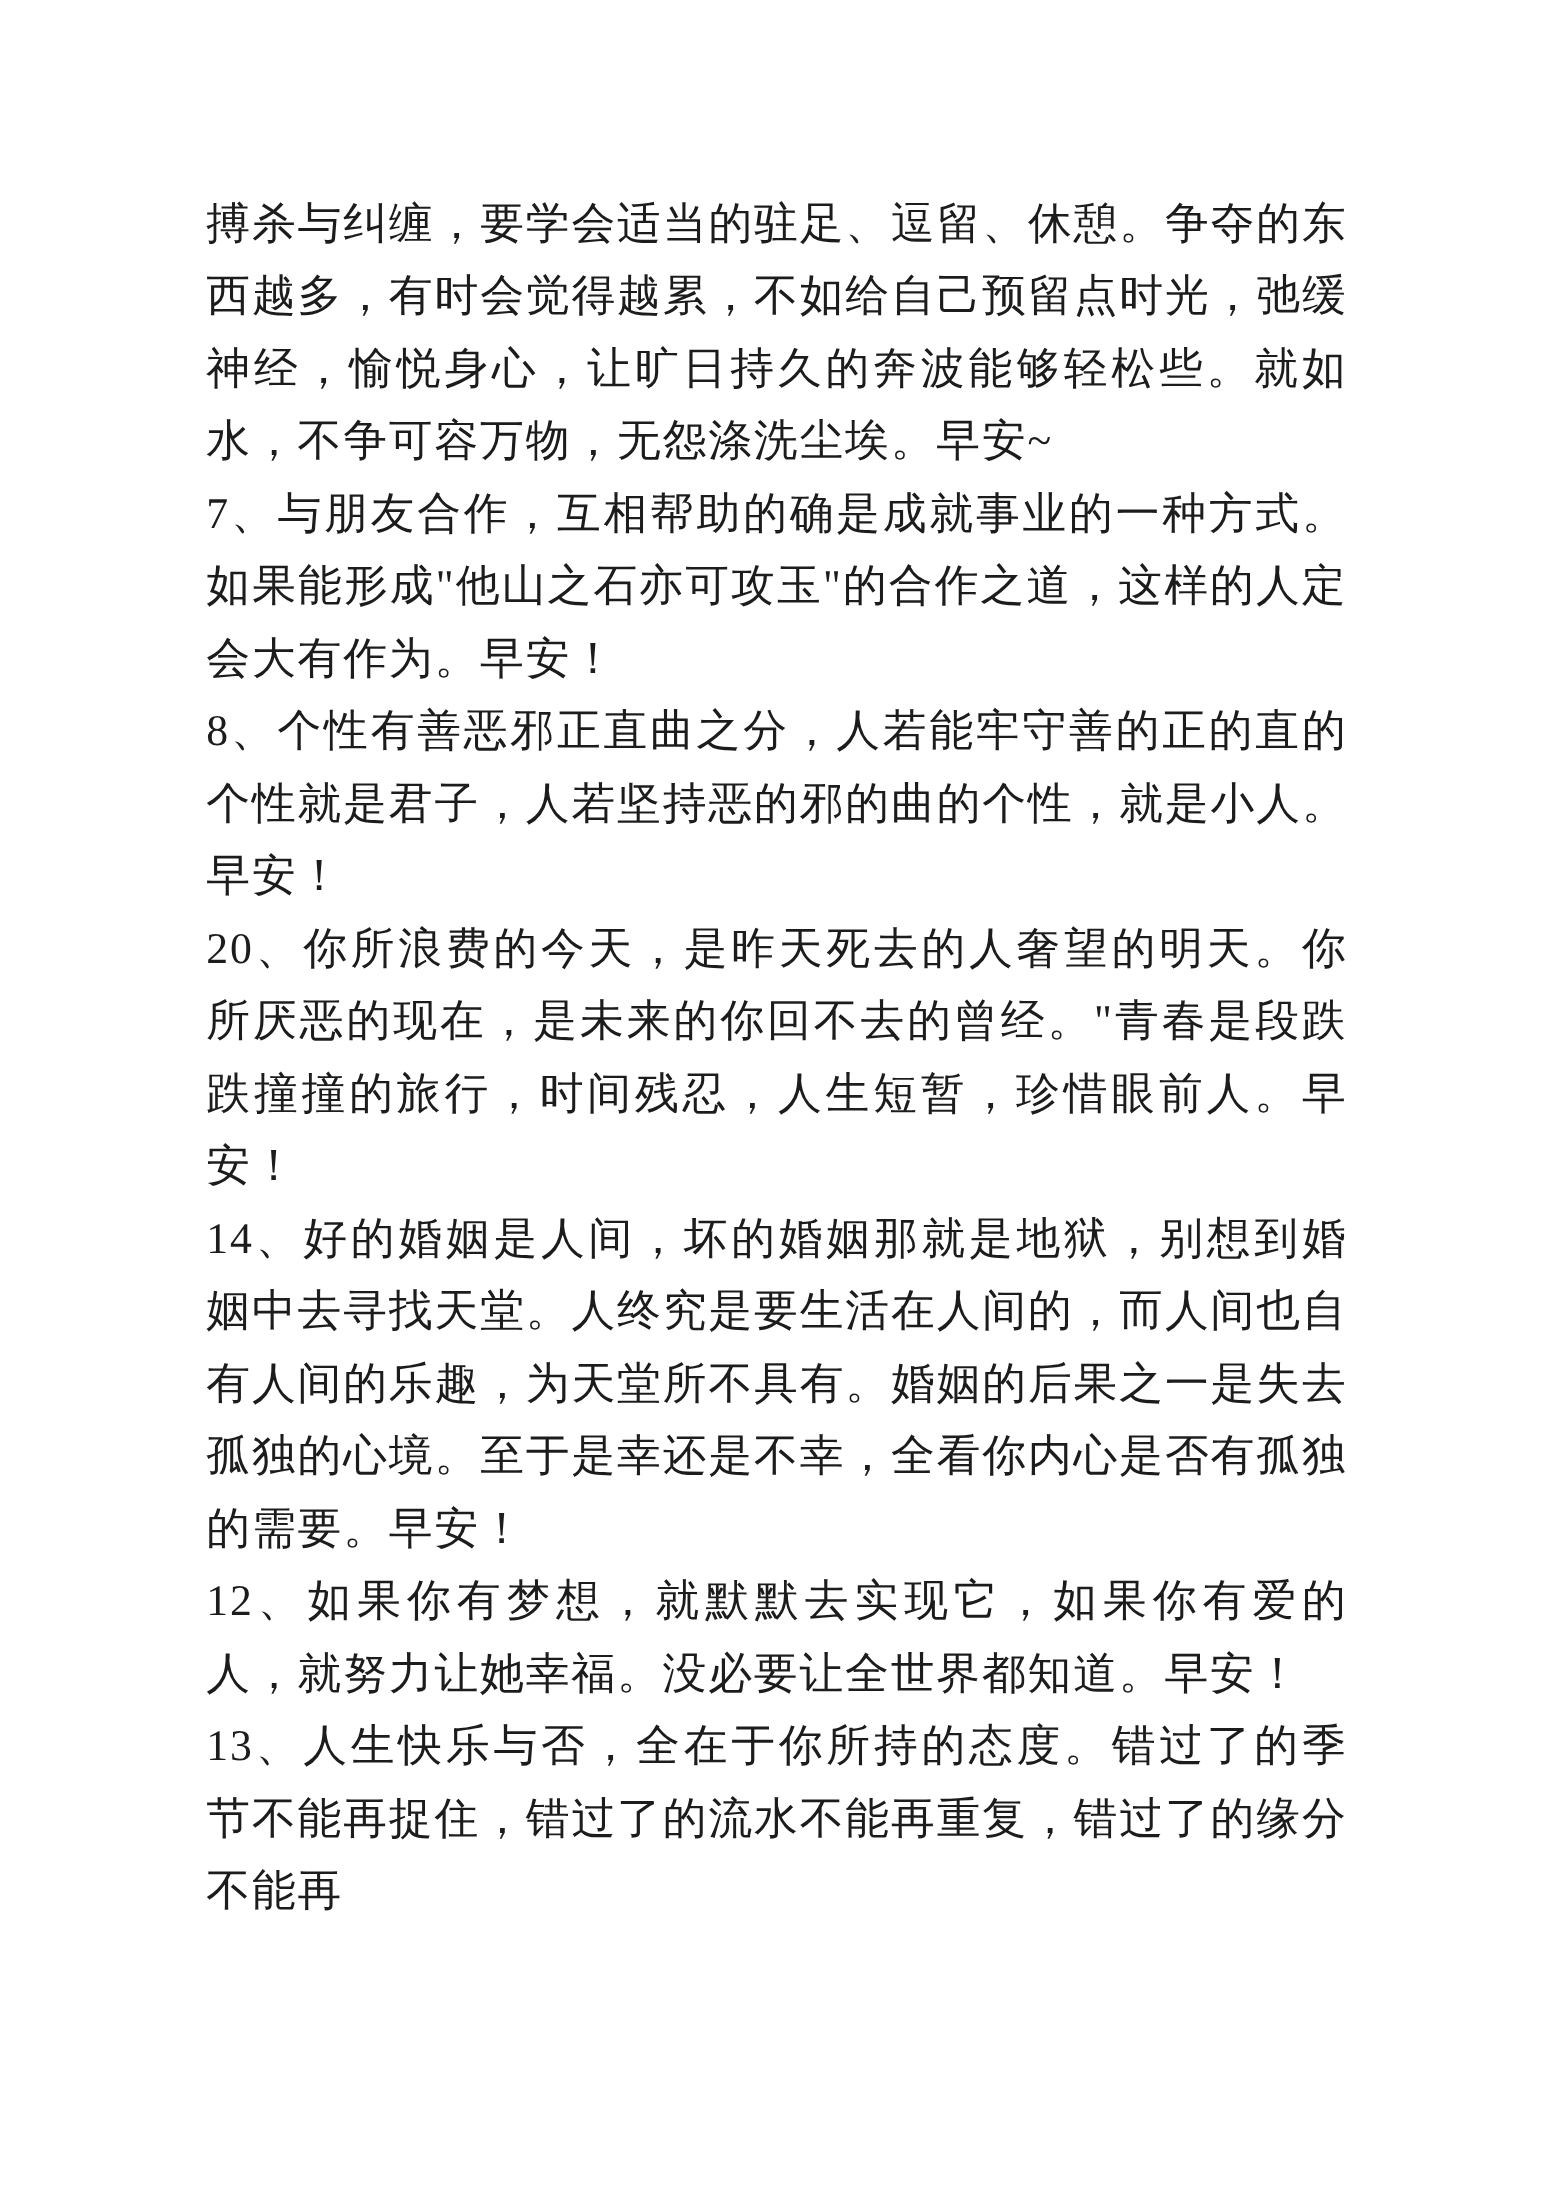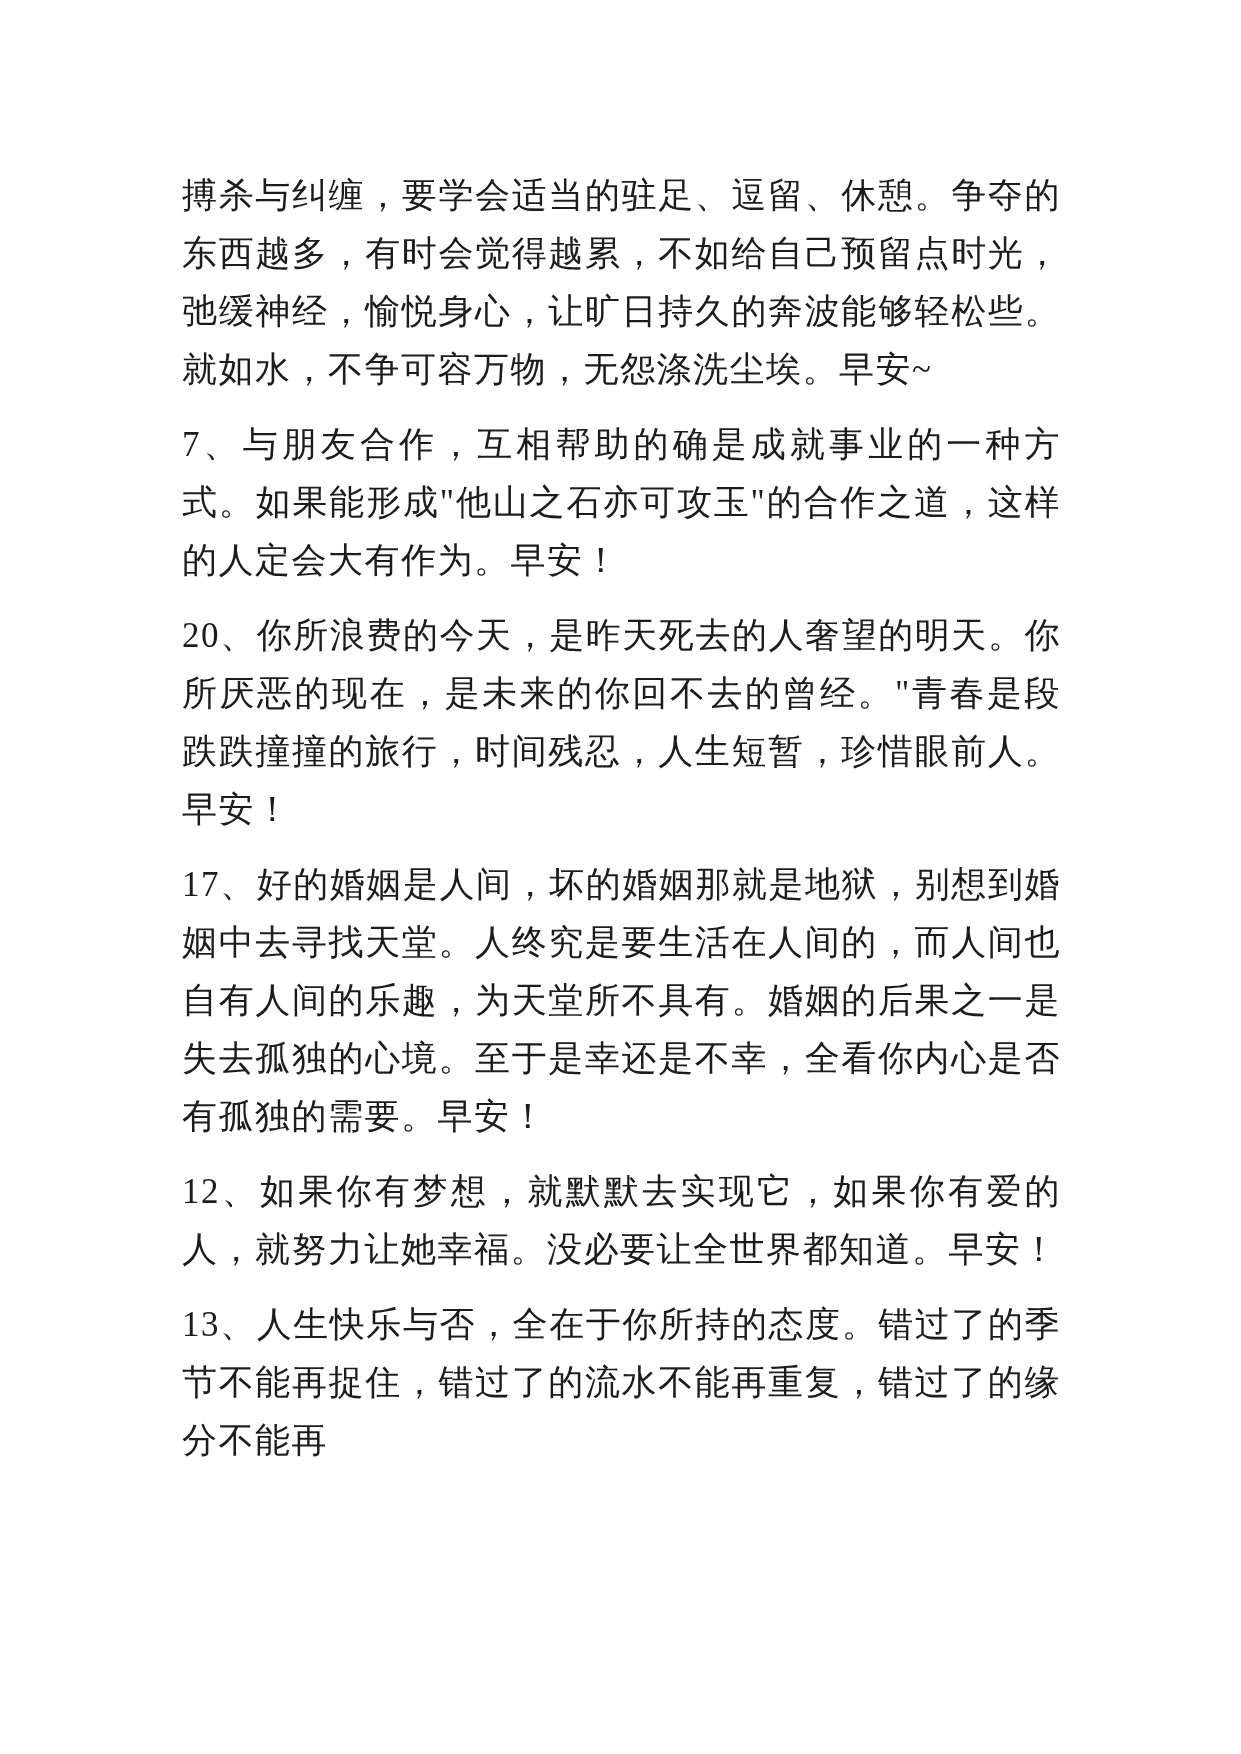--- a/index.html
+++ b/index.html
@@ -22,29 +22,30 @@
     left: 165px;
     width: 913px;
     color: #1c1c1c;
     font-size: 35px;
     line-height: 58px;
     letter-spacing: 1.5px;
     text-align: justify;
     text-justify: inter-ideograph;
   }
   .text-block p {
-    margin: 17px;
+    margin: 0;
     padding: 0;
   }
 </style>
 </head>
 <body>
 
 <div class="page">
   <div class="text-block">
     <p>搏杀与纠缠，要学会适当的驻足、逗留、休憩。争夺的东西越多，有时会觉得越累，不如给自己预留点时光，弛缓神经，愉悦身心，让旷日持久的奔波能够轻松些。就如水，不争可容万物，无怨涤洗尘埃。早安~</p>
     <p>7、与朋友合作，互相帮助的确是成就事业的一种方式。如果能形成"他山之石亦可攻玉"的合作之道，这样的人定会大有作为。早安！</p>
+    <p>8、个性有善恶邪正直曲之分，人若能牢守善的正的直的个性就是君子，人若坚持恶的邪的曲的个性，就是小人。早安！</p>
     <p>20、你所浪费的今天，是昨天死去的人奢望的明天。你所厌恶的现在，是未来的你回不去的曾经。"青春是段跌跌撞撞的旅行，时间残忍，人生短暂，珍惜眼前人。早安！</p>
-    <p>17、好的婚姻是人间，坏的婚姻那就是地狱，别想到婚姻中去寻找天堂。人终究是要生活在人间的，而人间也自有人间的乐趣，为天堂所不具有。婚姻的后果之一是失去孤独的心境。至于是幸还是不幸，全看你内心是否有孤独的需要。早安！</p>
+    <p>14、好的婚姻是人间，坏的婚姻那就是地狱，别想到婚姻中去寻找天堂。人终究是要生活在人间的，而人间也自有人间的乐趣，为天堂所不具有。婚姻的后果之一是失去孤独的心境。至于是幸还是不幸，全看你内心是否有孤独的需要。早安！</p>
     <p>12、如果你有梦想，就默默去实现它，如果你有爱的人，就努力让她幸福。没必要让全世界都知道。早安！</p>
     <p>13、人生快乐与否，全在于你所持的态度。错过了的季节不能再捉住，错过了的流水不能再重复，错过了的缘分不能再</p>
   </div>
 </div>
 
 </body></html>

